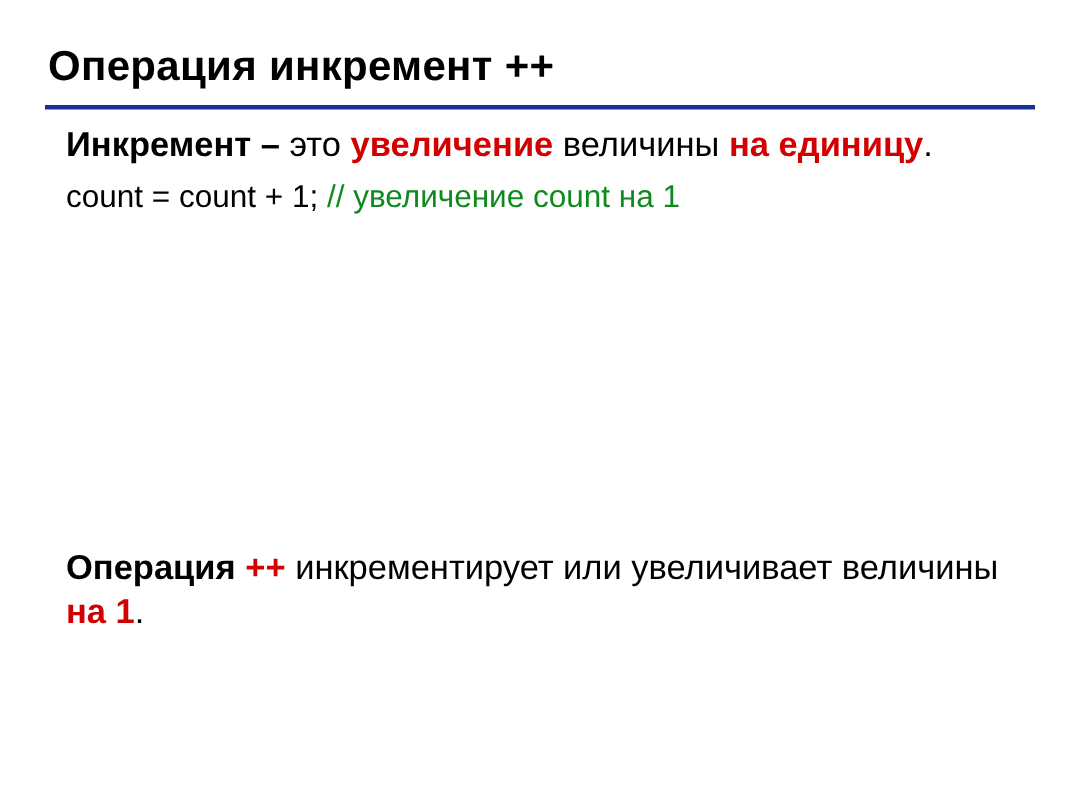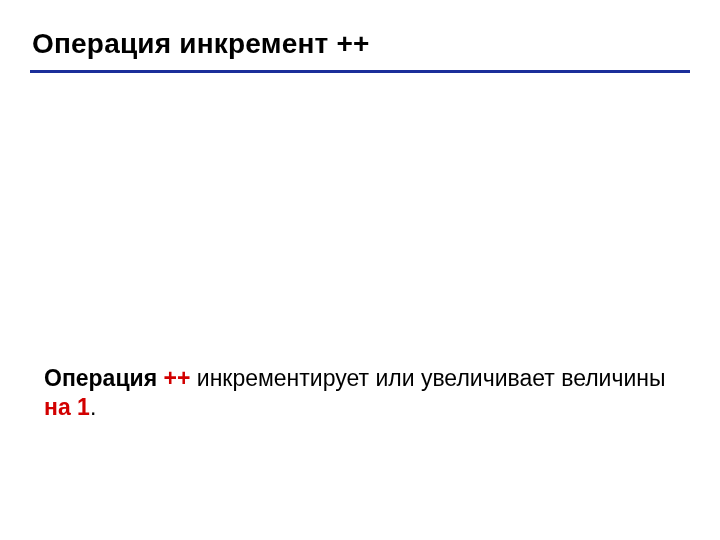--- a/index.html
+++ b/index.html
@@ -72,22 +72,26 @@
 </style>
 </head>
 <body>
 
 <div class="slide">
 
   <div class="title">Операция инкремент    ++</div>
 
   <div class="rule"></div>
 
+  <div class="definition">
+    <span class="black">Инкремент</span><span class="black"> – </span><span style="font-weight:400">это </span><span class="red">увеличение</span><span style="font-weight:400"> величины </span><span class="red">на единицу</span><span class="black" style="font-weight:400">.</span>
+  </div>
 
   <div class="codeblock">
+    <div class="code-line"><span>count = count + 1; </span><span class="comment">// увеличение count на 1</span></div>
     <div class="code-line">&nbsp;</div>
     <div class="code-line">&nbsp;</div>
   </div>
 
   <div class="summary">
     <span class="opb">Операция </span><span class="opb red">++</span><span> инкрементирует или увеличивает величины </span><span class="red">на 1</span><span>.</span>
   </div>
 
 </div>
 

